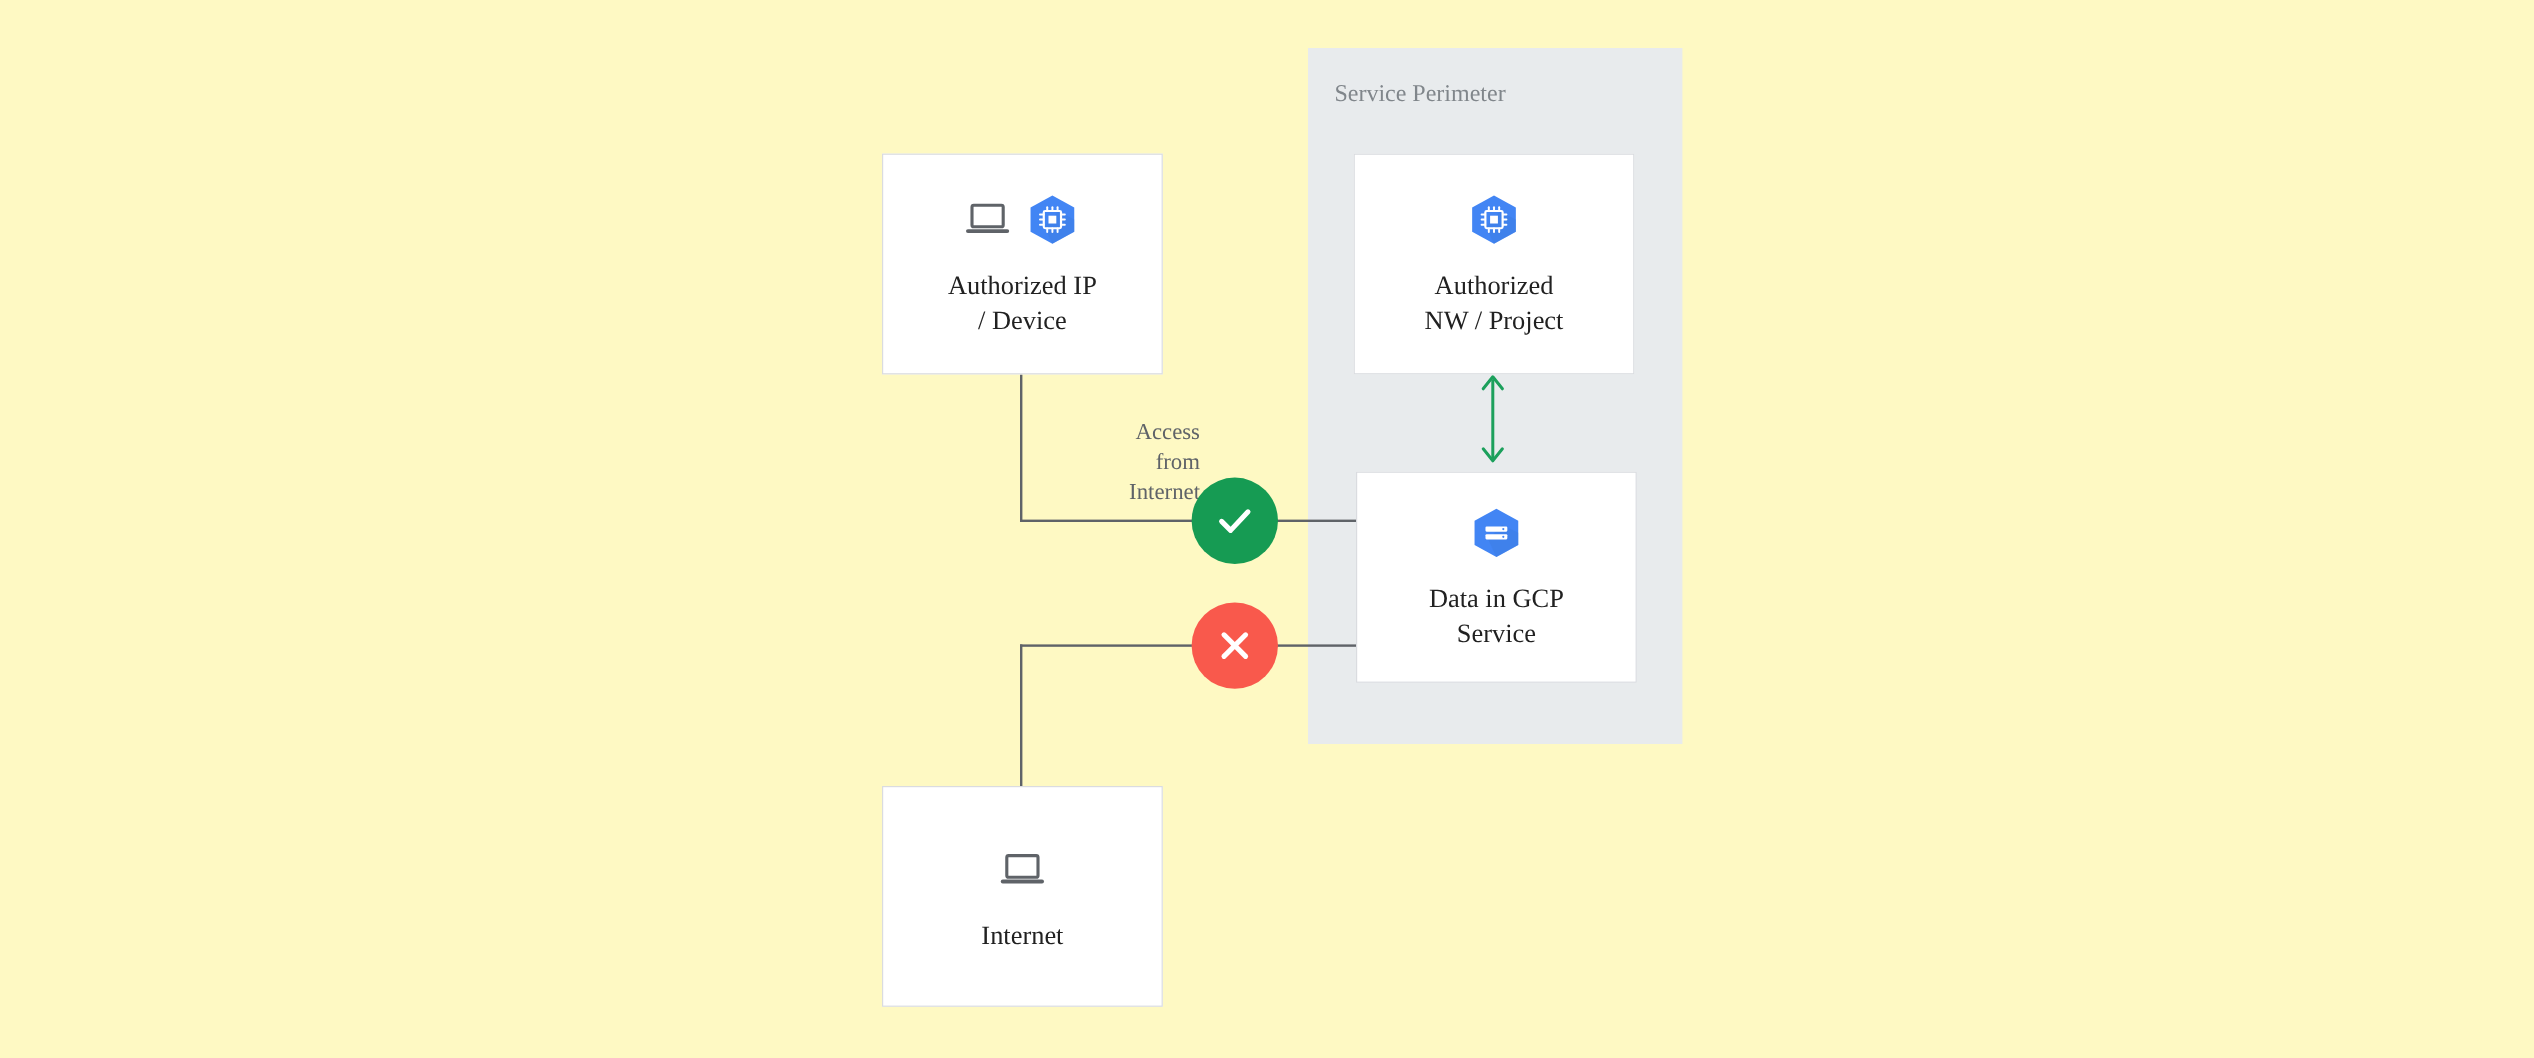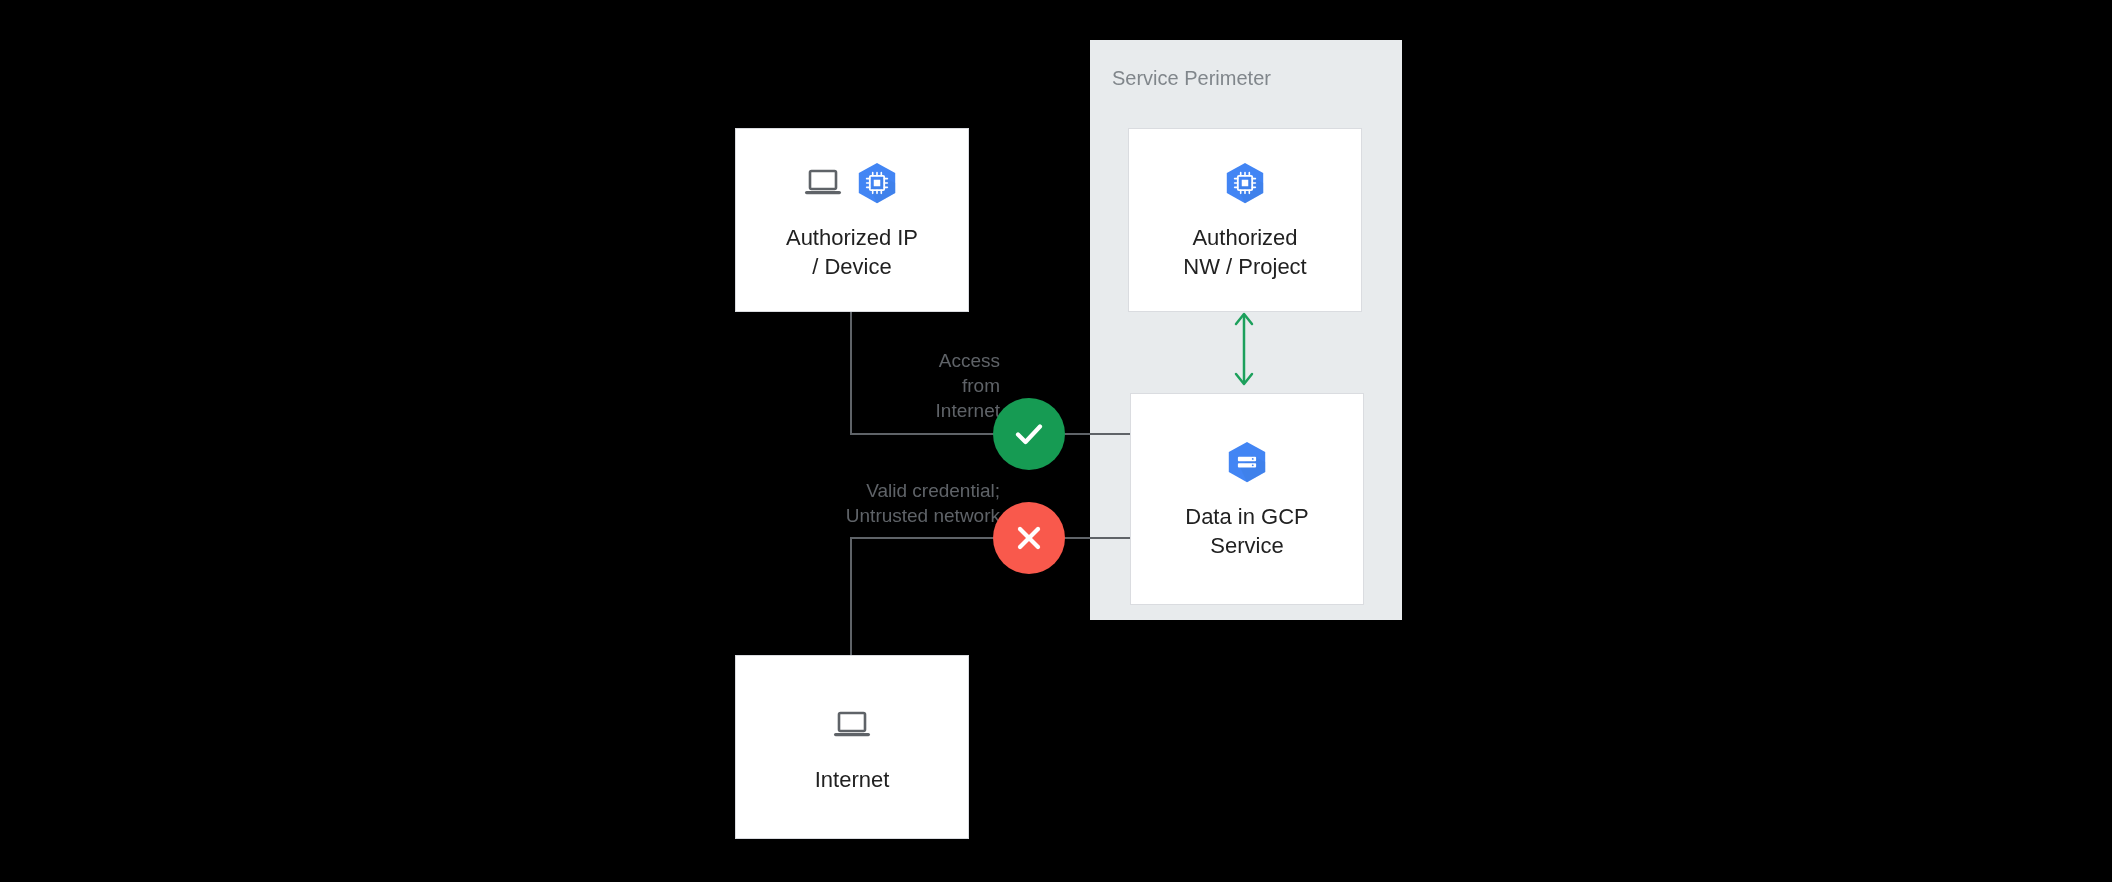--- a/index.html
+++ b/index.html
@@ -11,21 +11,22 @@
     width: 2112px;
     height: 882px;
     font-family: "Liberation Sans", sans-serif;
     -webkit-font-smoothing: antialiased;
   }
   #canvas {
     position: relative;
     width: 2112px;
     height: 882px;
     overflow: hidden;
-    background: #000000;
+    background: #fef9c3;
+    font-family: Liberation Serif, serif;
   }
 
   
   .perimeter {
     position: absolute;
     left: 1090px;
     top: 40px;
     width: 312px;
     height: 580px;
     background: #e8ebed;
@@ -63,21 +64,21 @@
     display: flex;
     flex-direction: row;
     align-items: center;
     justify-content: center;
     gap: 12px;
     height: 48px;
   }
 
   #node-authorized-ip { left: 735px; top: 128px; width: 234px; height: 184px; }
   #node-authorized-nw { left: 1128px; top: 128px; width: 234px; height: 184px; }
-  #node-data-gcp      { left: 1130px; top: 393px; width: 234px; height: 212px; }
+  #node-data-gcp      { left: 1130px; top: 393px; width: 234px; height: 176px; }
   #node-internet      { left: 735px; top: 655px; width: 234px; height: 184px; }
 
   
   .line {
     position: absolute;
     background: #5f6368;
   }
   .line.h { height: 2px; }
   .line.v { width: 2px; }
 
@@ -232,22 +233,20 @@
         <rect x="6" y="3" width="26" height="18" rx="1.5" fill="none" stroke="#5f6368" stroke-width="2.6"></rect>
         <rect x="1" y="23" width="36" height="3.2" rx="1.6" fill="#5f6368"></rect>
       </svg>
     </div>
     <div class="node-label">Internet</div>
   </div>
 
   <div class="edge-label" id="label-access-from-internet">Access
 from
 Internet</div>
-  <div class="edge-label" id="label-valid-credential">Valid credential;
-Untrusted network</div>
 
   <div class="badge" id="badge-allow">
     <svg width="40" height="40" viewBox="0 0 40 40">
       <polyline points="9,20.5 16.5,28 31,12.5" fill="none" stroke="#ffffff" stroke-width="4.2" stroke-linecap="round" stroke-linejoin="round"></polyline>
     </svg>
   </div>
   <div class="badge" id="badge-deny">
     <svg width="40" height="40" viewBox="0 0 40 40">
       <line x1="11" y1="11" x2="29" y2="29" stroke="#ffffff" stroke-width="4.2" stroke-linecap="round"></line>
       <line x1="29" y1="11" x2="11" y2="29" stroke="#ffffff" stroke-width="4.2" stroke-linecap="round"></line>

